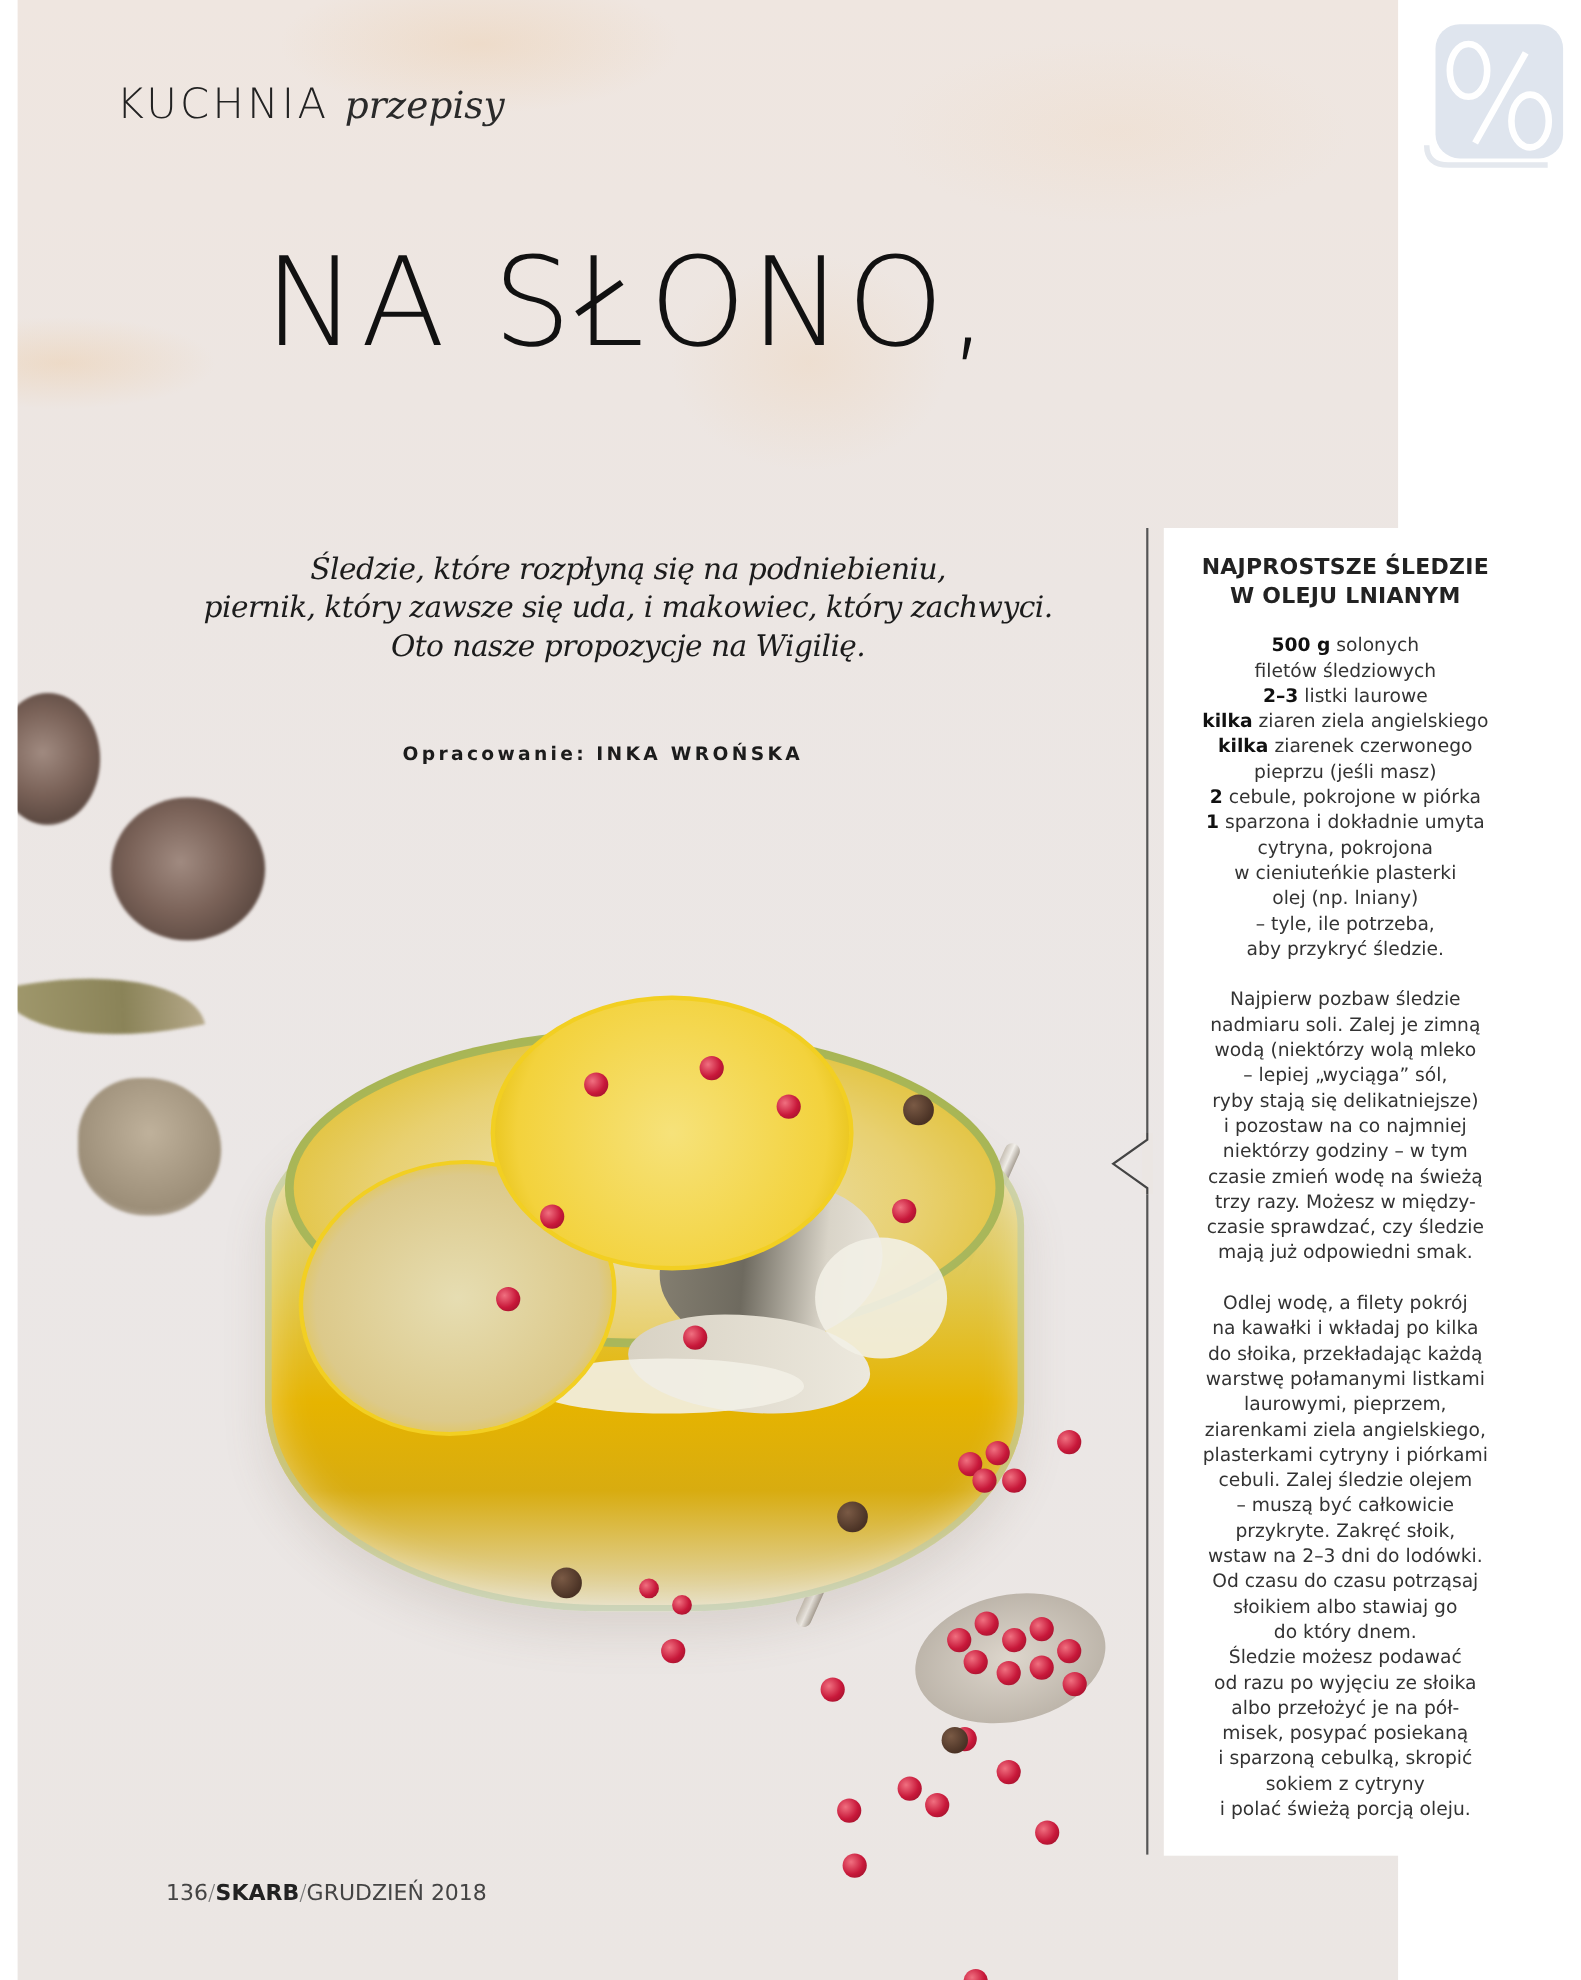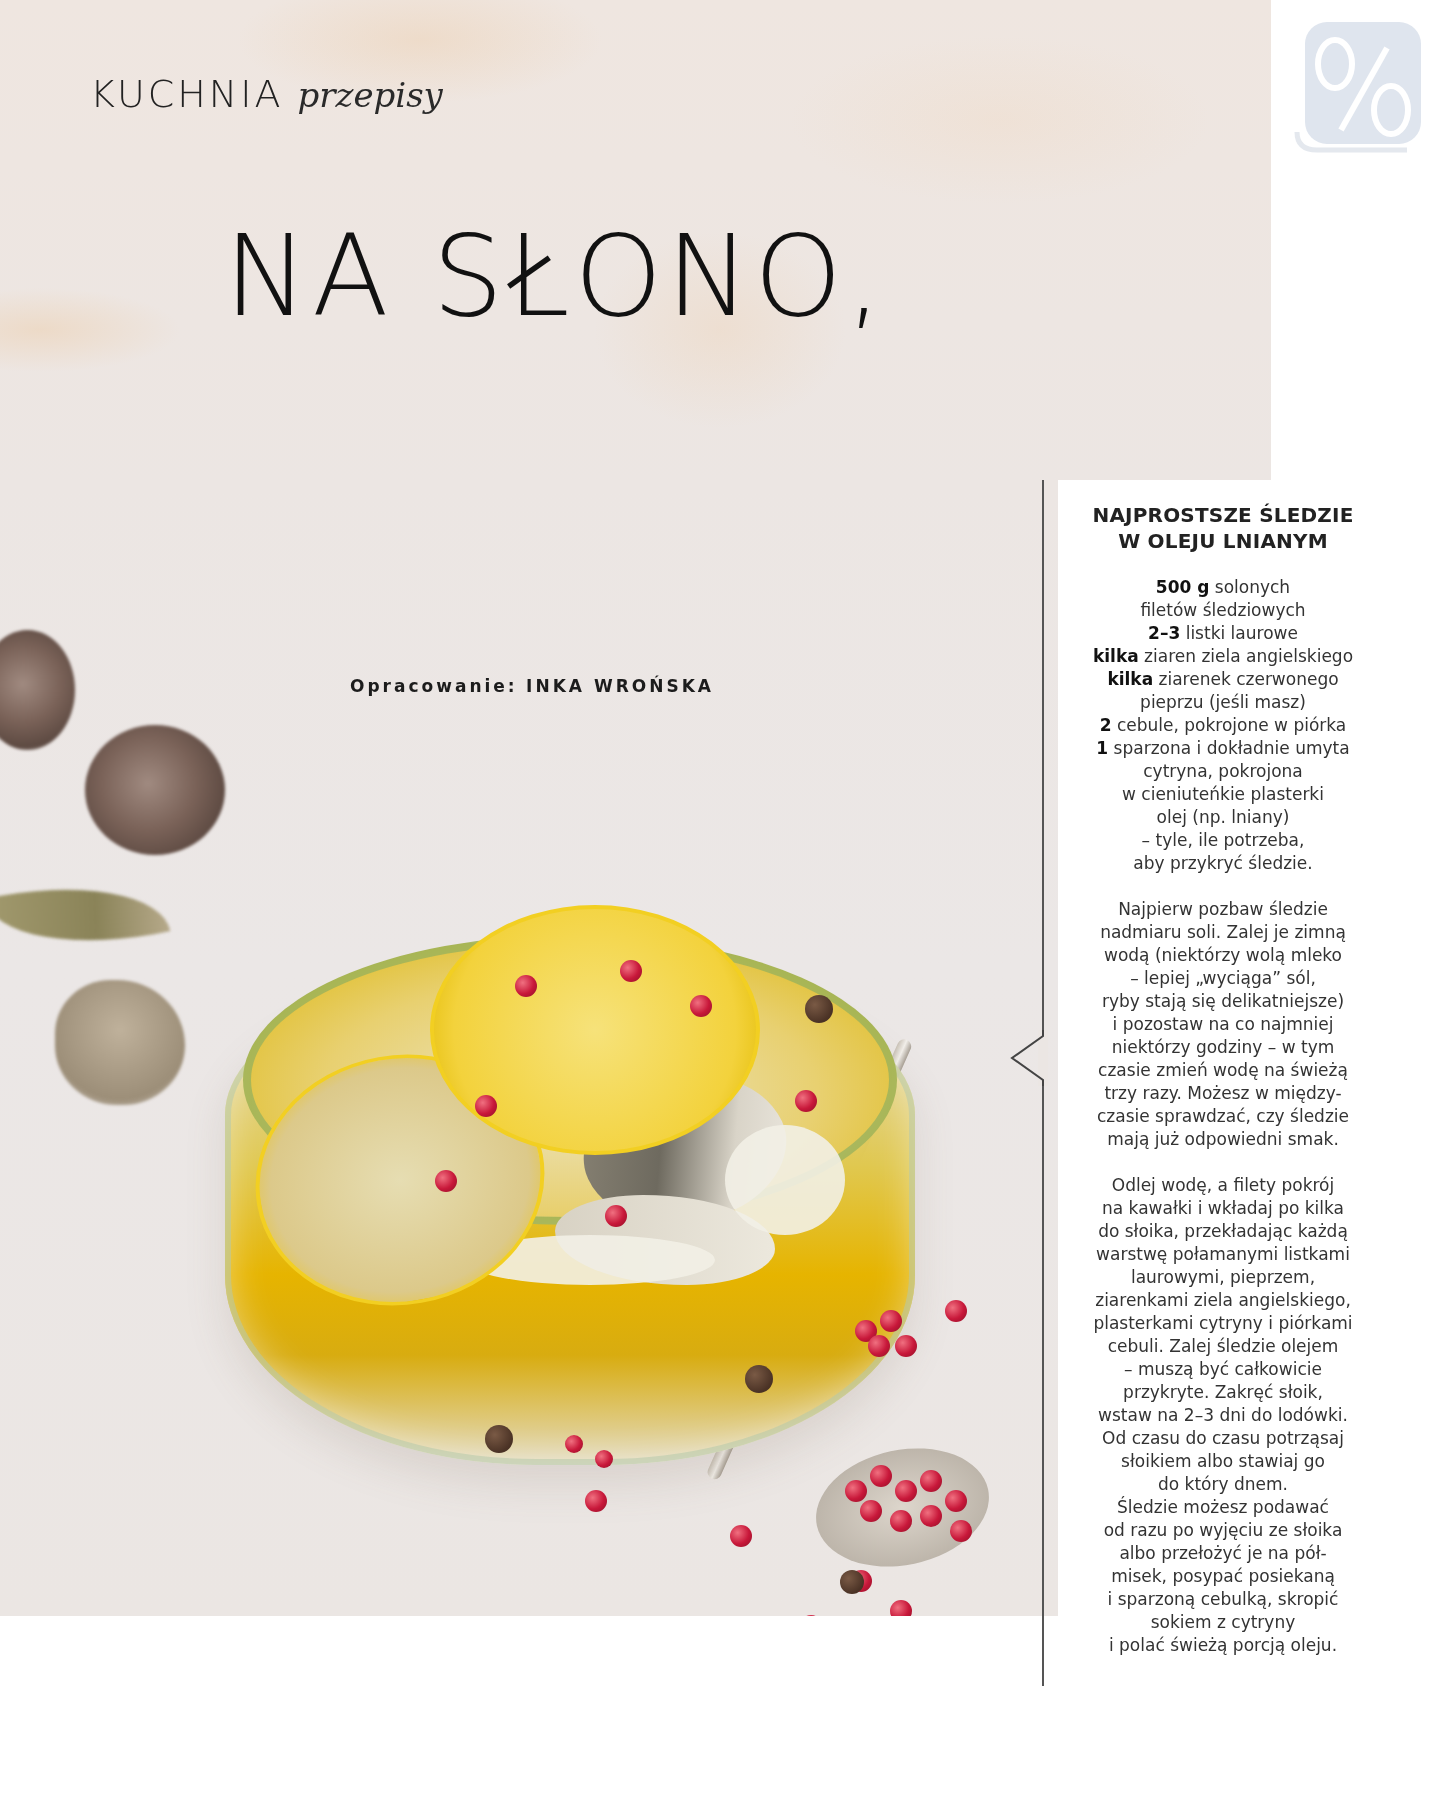--- a/index.html
+++ b/index.html
@@ -1,17 +1,17 @@
 <!DOCTYPE html>
 <html><head>
 <meta charset="utf-8">
 <style>
   html, body { margin:0; padding:0; }
   body { width:1437px; height:1800px; position:relative; overflow:hidden; background:#ffffff; font-family:"DejaVu Sans", sans-serif; }
-  .page { position:absolute; left:0; top:0; width:1271px; height:1616px; overflow:hidden;
+  .page { position:absolute; left:16px; top:0; width:1271px; height:1800px; overflow:hidden;
     background:
       radial-gradient(ellipse 260px 90px at 420px 40px, rgba(236,200,160,0.35), transparent 70%),
       radial-gradient(ellipse 200px 60px at 40px 330px, rgba(236,196,150,0.35), transparent 70%),
       radial-gradient(ellipse 180px 140px at 720px 330px, rgba(238,205,170,0.30), transparent 70%),
       radial-gradient(ellipse 300px 120px at 1000px 120px, rgba(240,215,190,0.30), transparent 70%),
       linear-gradient(180deg, #efe6e0 0%, #ece6e3 30%, #ebe7e6 60%, #ebe6e3 100%);
   }
   .header { position:absolute; left:90px; top:72px; display:flex; align-items:baseline; gap:14px; }
   .header .kuchnia { font-family:"DejaVu Sans", sans-serif; font-weight:200; font-size:38px; letter-spacing:3px; color:#222; }
   .header .przepisy { font-family:"DejaVu Serif", serif; font-style:italic; font-size:34px; color:#2a2a2a; }
@@ -66,20 +66,25 @@
 
   <div class="header">
     <span class="kuchnia">KUCHNIA</span>
     <span class="przepisy">przepisy</span>
   </div>
 
   <div class="title">
     <span>NA SŁONO,</span>
   </div>
 
+  <div class="subtitle">
+    <div>Śledzie, które rozpłyną się na podniebieniu,</div>
+    <div>piernik, który zawsze się uda, i makowiec, który zachwyci.</div>
+    <div>Oto nasze propozycje na Wigilię.</div>
+  </div>
 
   <div class="byline">
     <span class="label">Opracowanie:</span>
     <span class="name">INKA WROŃSKA</span>
   </div>
 
   <div>
     <div class="pinecone" style="left:-20px;top:630px;width:95px;height:120px;"></div>
     <div class="pinecone" style="left:85px;top:725px;width:140px;height:130px;"></div>
     <div class="leaf" style="left:-10px;top:880px;width:175px;height:70px;transform:rotate(-12deg);"></div>

